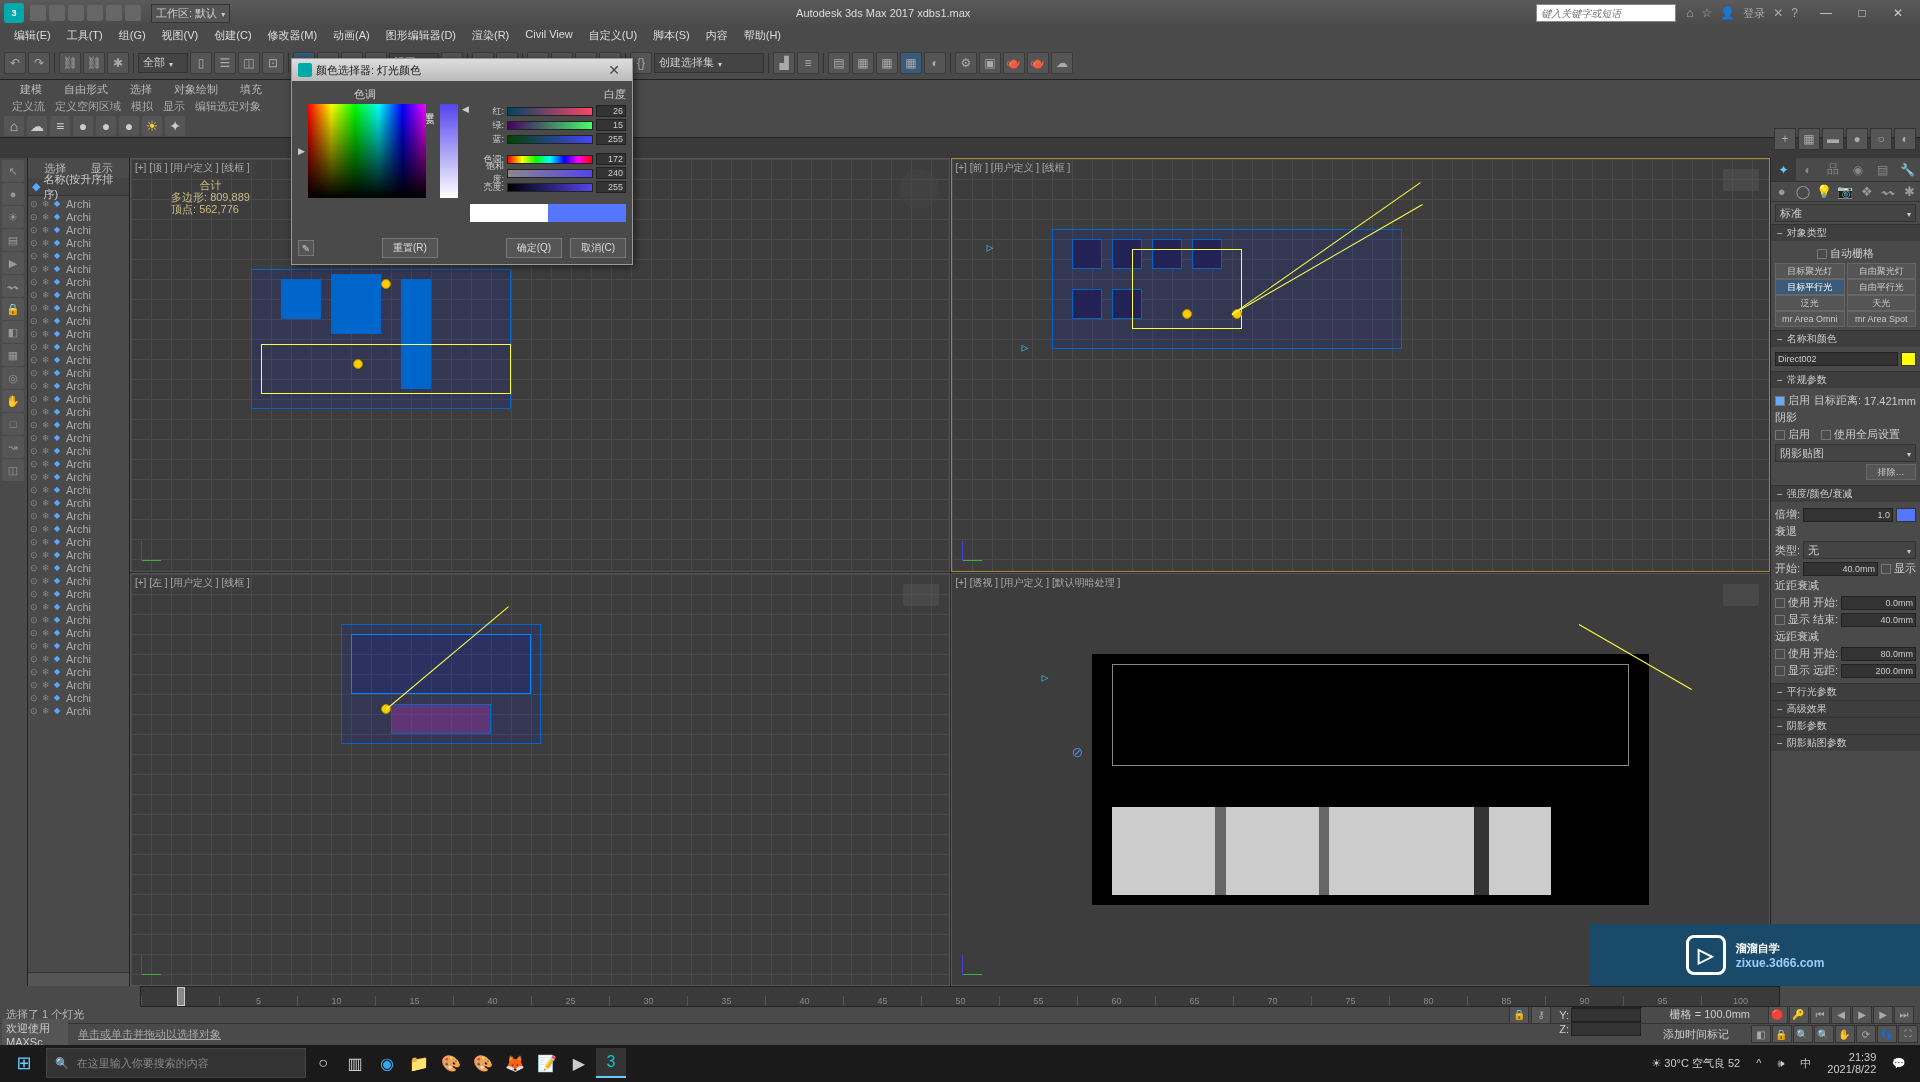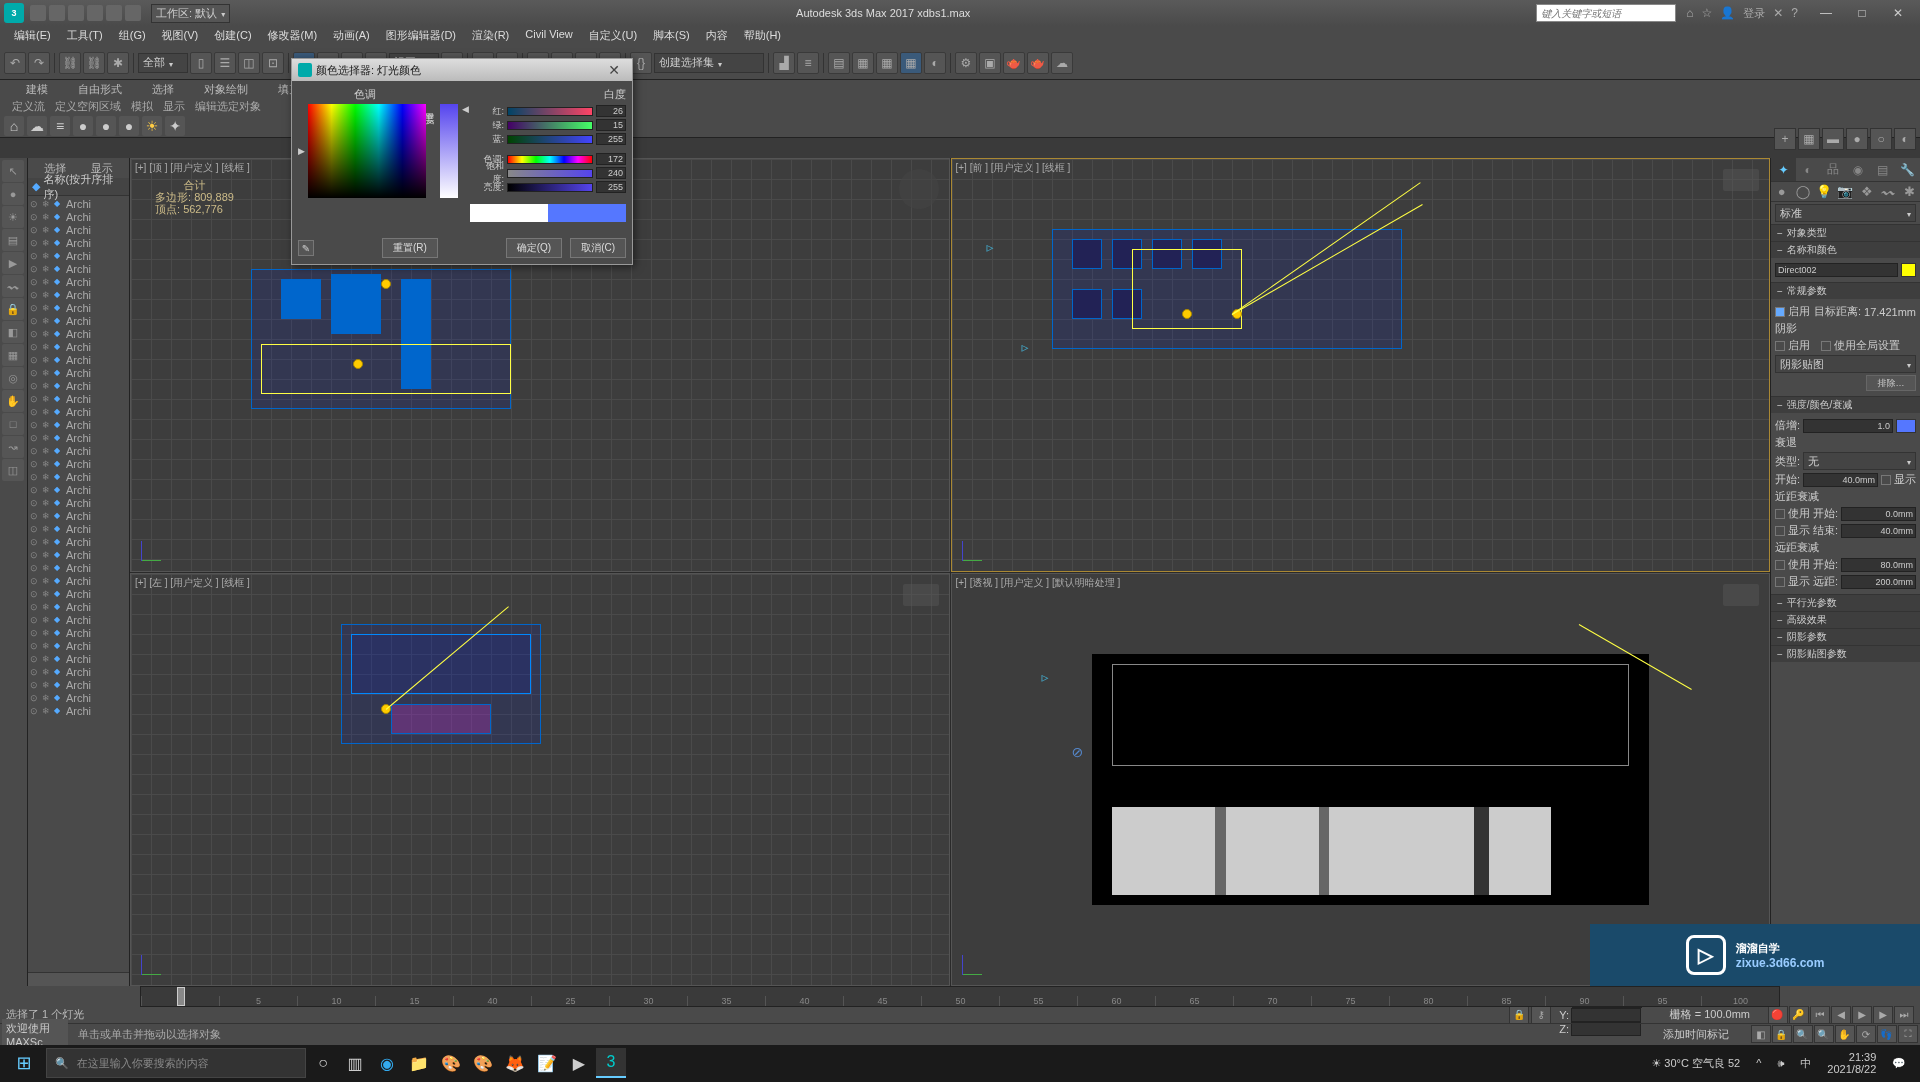--- a/index.html
+++ b/index.html
@@ -24,21 +24,21 @@
 .menubar span { padding:2px 8px; color:#ddd; cursor:default;}
 
 
 .toolbar-main { height:34px; background:#4a4a4a; border-bottom:1px solid #222; display:flex; align-items:center; padding:0 4px; gap:2px; }
 .tool { width:22px; height:22px; background:#555; border:1px solid #3a3a3a; border-radius:2px; display:flex; align-items:center; justify-content:center; color:#aaa; font-size:12px;}
 .tool.active{background:#3a5a7a;}
 .tool-sep{width:1px;height:20px;background:#333;margin:0 2px;}
 .tool-combo{height:20px;background:#444;border:1px solid #333;padding:0 4px;font-size:10px;display:flex;align-items:center;min-width:50px;gap:4px;}
 
 
-.subbar { height:18px; background:#4a4a4a; display:flex; padding:0 20px; gap:18px; font-size:10px; align-items:center;}
+.subbar { height:18px; background:#4a4a4a; display:flex; padding:0 14px; gap:10px; font-size:10px; align-items:center;}
 .subbar span{color:#bbb;padding:1px 6px;}
 .subbar2 { height:16px; background:#4a4a4a; display:flex; padding:0 8px; gap:2px; font-size:10px; align-items:center; color:#aaa;}
 .subbar2 span{padding:0 4px;}
 
 
 .iconrow{height:24px;background:#4a4a4a;border-bottom:1px solid #222;display:flex;align-items:center;padding:0 4px;gap:3px;}
 .iconrow .ic{width:20px;height:20px;background:#555;border-radius:2px;display:flex;align-items:center;justify-content:center;font-size:14px;}
 
 
 .main { display:flex; position:absolute; top:158px; bottom:96px; left:0; right:0; }
@@ -62,21 +62,21 @@
 .viewports{flex:1;background:#2a2a2a;display:grid;grid-template-columns:1fr 1fr;grid-template-rows:1fr 1fr;gap:1px;position:relative;}
 .vp{background:#3d3d3d;position:relative;overflow:hidden;border:1px solid #555;}
 .vp.active{border:1px solid #aa8833;}
 .vp-label{position:absolute;top:2px;left:4px;font-size:10px;color:#aaa;z-index:5;}
 .vp-grid{position:absolute;inset:0;background-image:linear-gradient(#4a4a4a 1px,transparent 1px),linear-gradient(90deg,#4a4a4a 1px,transparent 1px);background-size:20px 20px;}
 .vp-cube{position:absolute;top:10px;right:10px;width:40px;height:40px;background:#444;border-radius:50%;opacity:0.6;}
 .vp-cube2{position:absolute;top:10px;right:10px;width:36px;height:22px;background:#555;opacity:0.5;border-radius:2px;}
 .axis{position:absolute;bottom:10px;left:10px;width:30px;height:30px;}
 .axis::before{content:"";position:absolute;width:20px;height:1px;background:#4a4;bottom:0;left:0;}
 .axis::after{content:"";position:absolute;width:1px;height:20px;background:#44c;bottom:0;left:0;}
-.stats{position:absolute;top:20px;left:24px;font-size:9px;color:#cb8;line-height:12px;}
+.stats{position:absolute;top:20px;left:40px;font-size:9px;color:#cb8;line-height:12px;}
 .persp-render{position:absolute;left:140px;top:80px;right:120px;bottom:80px;background:#000;}
 .persp-render::before{content:"";position:absolute;top:10px;left:20px;right:20px;height:40%;border:1px solid #888;}
 .persp-render::after{content:"";position:absolute;bottom:10px;left:20px;right:20px;height:35%;background:linear-gradient(90deg,#ccc 0 20%,#666 20% 22%,#ccc 22% 40%,#666 40% 42%,#ccc 42% 70%,#333 70% 73%,#ccc 73% 85%,transparent 85% 100%);}
 
 
 .dialog{position:absolute;top:58px;left:291px;width:342px;background:#4a4a4a;border:1px solid #999;box-shadow:2px 2px 8px rgba(0,0,0,0.5);z-index:100;}
 .dlg-title{height:22px;background:linear-gradient(#ddd,#bbb);color:#222;display:flex;align-items:center;padding:0 6px;font-size:11px;}
 .dlg-title .cl{margin-left:auto;color:#444;font-size:14px;padding:0 6px;cursor:default;}
 .dlg-body{padding:6px;background:#4a4a4a;}
 .dlg-row1{display:flex;gap:4px;}
@@ -129,21 +129,21 @@
 
 .bottom{position:absolute;bottom:0;left:0;right:0;height:96px;background:#4a4a4a;display:flex;flex-direction:column;}
 .frame-bar{height:14px;background:#3a3a3a;display:flex;align-items:center;padding:0 140px;font-size:9px;color:#888;}
 .timeline{height:22px;background:#3a3a3a;margin:0 140px;border:1px solid #222;position:relative;display:flex;align-items:flex-end;}
 .tick{flex:1;text-align:center;font-size:9px;color:#888;border-left:1px solid #555;height:10px;}
 .time-handle{position:absolute;left:36px;top:0;width:8px;height:100%;background:#888;border:1px solid #ccc;}
 .prompt-row{display:flex;height:16px;align-items:center;padding:0 6px;font-size:10px;gap:8px;}
 .prompt-row .sel{color:#bbb;}
 .status{display:flex;height:22px;align-items:center;padding:0 2px;font-size:10px;gap:2px;border-top:1px solid #333;}
 .status .wel{width:66px;background:#555;padding:2px 4px;}
-.status .prompt{flex:0 0 300px;color:#aaa;padding-left:8px;}
+.status .prompt{flex:0 0 300px;color:#aaa;padding-left:8px;text-decoration:underline;}
 .coord{display:flex;align-items:center;gap:2px;}
 .coord input{width:70px;height:14px;background:#333;border:1px solid #222;color:#ccc;font-size:9px;}
 .status-btns{display:flex;gap:1px;margin-left:10px;}
 .sbtn{width:20px;height:18px;background:#555;border:1px solid #333;display:flex;align-items:center;justify-content:center;font-size:10px;color:#aaa;}
 
 
 .taskbar{height:40px;background:#1a1a1a;display:flex;align-items:center;padding:0 4px;gap:2px;}
 .start{width:40px;height:36px;display:flex;align-items:center;justify-content:center;color:#6cf;font-size:18px;}
 .search-box{flex:0 0 260px;height:30px;background:#333;border:1px solid #444;display:flex;align-items:center;padding:0 8px;color:#888;gap:8px;}
 .task-ic{width:30px;height:30px;display:flex;align-items:center;justify-content:center;font-size:16px;}
@@ -661,20 +661,42 @@
       <div class="ct">〰</div>
       <div class="ct">✱</div>
     </div>
     <div class="cmd-combo">
         <span>标准</span>
         <span class="chev" style="margin-left:auto"></span>
       </div>
 
     <div class="rollout">
       <div class="roll-head">对象类型</div>
+      <div class="roll-body">
+        <div class="field-row" style="justify-content:center">
+            <span class="chk"></span>
+            <span>自动栅格</span>
+          </div>
+        <div class="btn-row">
+            <div class="pbtn">目标聚光灯</div>
+            <div class="pbtn">自由聚光灯</div>
+          </div>
+        <div class="btn-row">
+            <div class="pbtn active">目标平行光</div>
+            <div class="pbtn">自由平行光</div>
+          </div>
+        <div class="btn-row">
+            <div class="pbtn">泛光</div>
+            <div class="pbtn">天光</div>
+          </div>
+        <div class="btn-row">
+            <div class="pbtn">mr Area Omni</div>
+            <div class="pbtn">mr Area Spot</div>
+          </div>
+      </div>
     </div>
 
     <div class="rollout">
       <div class="roll-head">名称和颜色</div>
       <div class="roll-body">
         <div class="field-row">
             <input value="Direct002" style="">
             <div class="color-sw"></div>
           </div>
       </div>

